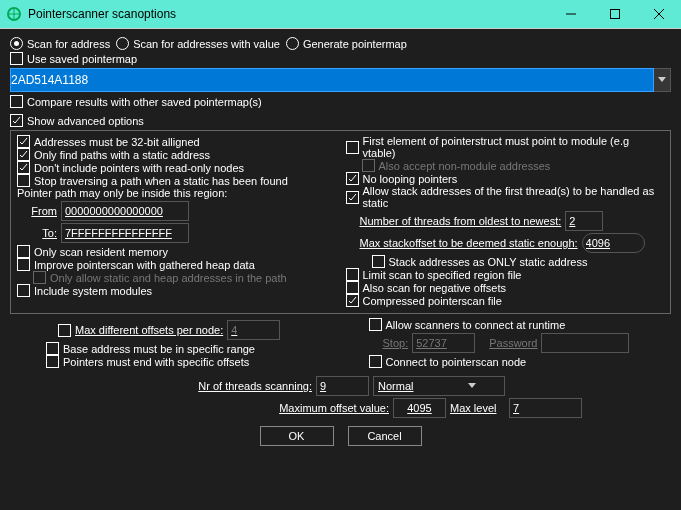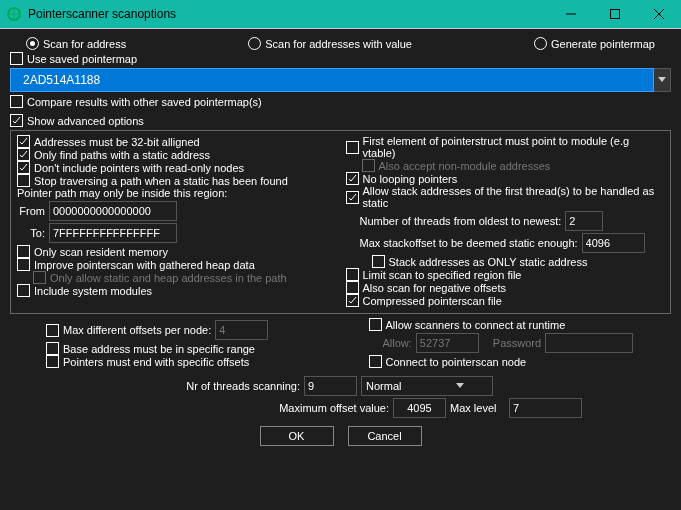--- a/index.html
+++ b/index.html
@@ -1,38 +1,38 @@
 <!DOCTYPE html>
 <html><head>
 <meta charset="utf-8">
 <style>
   html,body{margin:0;padding:0;background:#1e1e1e;color:#fff;font-family:"Segoe UI",Tahoma,sans-serif;font-size:11px;}
   .window{width:681px;height:510px;background:#1e1e1e;position:relative;box-sizing:border-box;}
-  .titlebar{height:28px;background:#14b8a6;color:#000;display:flex;align-items:center;border-bottom:1px solid #ccc;}
+  .titlebar{height:28px;background:#5eead4;color:#000;display:flex;align-items:center;border-bottom:1px solid #ccc;}
   .titlebar .icon{width:16px;height:16px;margin:0 6px;}
   .titlebar .title{flex:1;font-size:12px;}
   .titlebar .ctl{width:44px;height:28px;display:flex;align-items:center;justify-content:center;}
   .content{padding:6px 10px 10px 10px;}
-  .row{display:flex;align-items:center;gap:6px;margin:2px 16px;justify-content:space-between;}
+  .row{display:flex;align-items:center;gap:6px;margin:2px 0;}
   .radio, .check{display:flex;align-items:center;gap:4px;cursor:pointer;}
   .radio-dot{width:11px;height:11px;border-radius:50%;border:1px solid #fff;display:inline-flex;align-items:center;justify-content:center;}
   .radio-dot.on::after{content:"";width:5px;height:5px;background:#fff;border-radius:50%;}
   .checkbox{width:11px;height:11px;border:1px solid #fff;display:inline-flex;align-items:center;justify-content:center;flex-shrink:0;}
   .checkbox.on svg{display:block;}
   .checkbox svg{display:none;}
   .checkbox.disabled{border-color:#666;}
   .disabled{color:#777;}
   .input{background:#1e1e1e;border:1px solid #555;color:#fff;padding:1px 3px;font-family:inherit;font-size:11px;height:16px;box-sizing:content-box;}
   .addr-row{display:flex;margin:3px 0;}
-  .addr-input{flex:1;background:#1e1e1e;border:1px solid #3aa0ff;color:#fff;padding:2px 12px;font-size:12px;height:18px;}
+  .addr-input{flex:1;background:#1e1e1e;border:1px solid #3aa0ff;color:#fff;padding:2px 0;font-size:12px;height:18px;}
   .addr-input.sel{background:#0078d7;color:#fff;}
   .dd-btn{width:16px;background:#363636;border:1px solid #555;border-left:none;display:flex;align-items:center;justify-content:center;}
   .advbox{border:1px solid #666;margin-top:3px;padding:4px 6px 6px 6px;display:flex;gap:10px;}
   .col{flex:1;min-width:0;}
-  .lbl-input{display:flex;align-items:center;gap:4px;margin:2px 0;}
+  .lbl-input{display:flex;align-items:center;gap:4px;margin:2px 12px;text-decoration:underline;}
   .lbl-input .r{text-align:right;}
   .btn{background:#1e1e1e;border:1px solid #888;color:#fff;padding:3px 0;width:72px;text-align:center;cursor:pointer;}
   .btns{display:flex;gap:14px;justify-content:center;margin-top:8px;}
   .select{display:flex;align-items:center;border:1px solid #555;height:18px;width:130px;}
   .select span{flex:1;padding:0 4px;}
   .select .caret{width:16px;display:flex;align-items:center;justify-content:center;}
   .bottom-grid{display:flex;margin-top:4px;gap:20px;padding-left:36px;}
   .bottom-col{flex:1;}
   svg{pointer-events:none;}
 </style>
@@ -191,21 +191,21 @@
               </svg>
             </span>
             <span>Allow stack addresses of the first thread(s) to be handled as static</span>
           </label>
         <div class="lbl-input" style="margin-left:14px;">
             <span>Number of threads from oldest to newest:</span>
             <input class="input" style="width: 30px;" value="2">
           </div>
         <div class="lbl-input" style="margin-left:14px;">
             <span>Max stackoffset to be deemed static enough:</span>
-            <input class="input" style="width: 55px;" value="4096">
+            <input class="input" style="width: 55px; border-radius: 10px;" value="4096">
           </div>
         <label class="check" style="margin-left:14px;padding-left:12px;">
             <span class="checkbox"></span>
             <span>Stack addresses as ONLY static address</span>
           </label>
         <label class="check">
             <span class="checkbox"></span>
             <span>Limit scan to specified region file</span>
           </label>
         <label class="check">
@@ -240,21 +240,21 @@
             <span class="checkbox"></span>
             <span>Pointers must end with specific offsets</span>
           </label>
       </div>
       <div class="bottom-col">
         <label class="check">
             <span class="checkbox"></span>
             <span>Allow scanners to connect at runtime</span>
           </label>
         <div class="lbl-input disabled" style="margin-left:14px;">
-            <span>Allow:</span>
+            <span>Stop:</span>
             <input class="input" style="width: 55px; color: rgb(119, 119, 119);" disabled="" value="52737">
             <span style="margin-left:10px;">Password</span>
             <input class="input" style="width: 80px;" disabled="">
           </div>
         <label class="check">
             <span class="checkbox"></span>
             <span>Connect to pointerscan node</span>
           </label>
       </div>
     </div>

